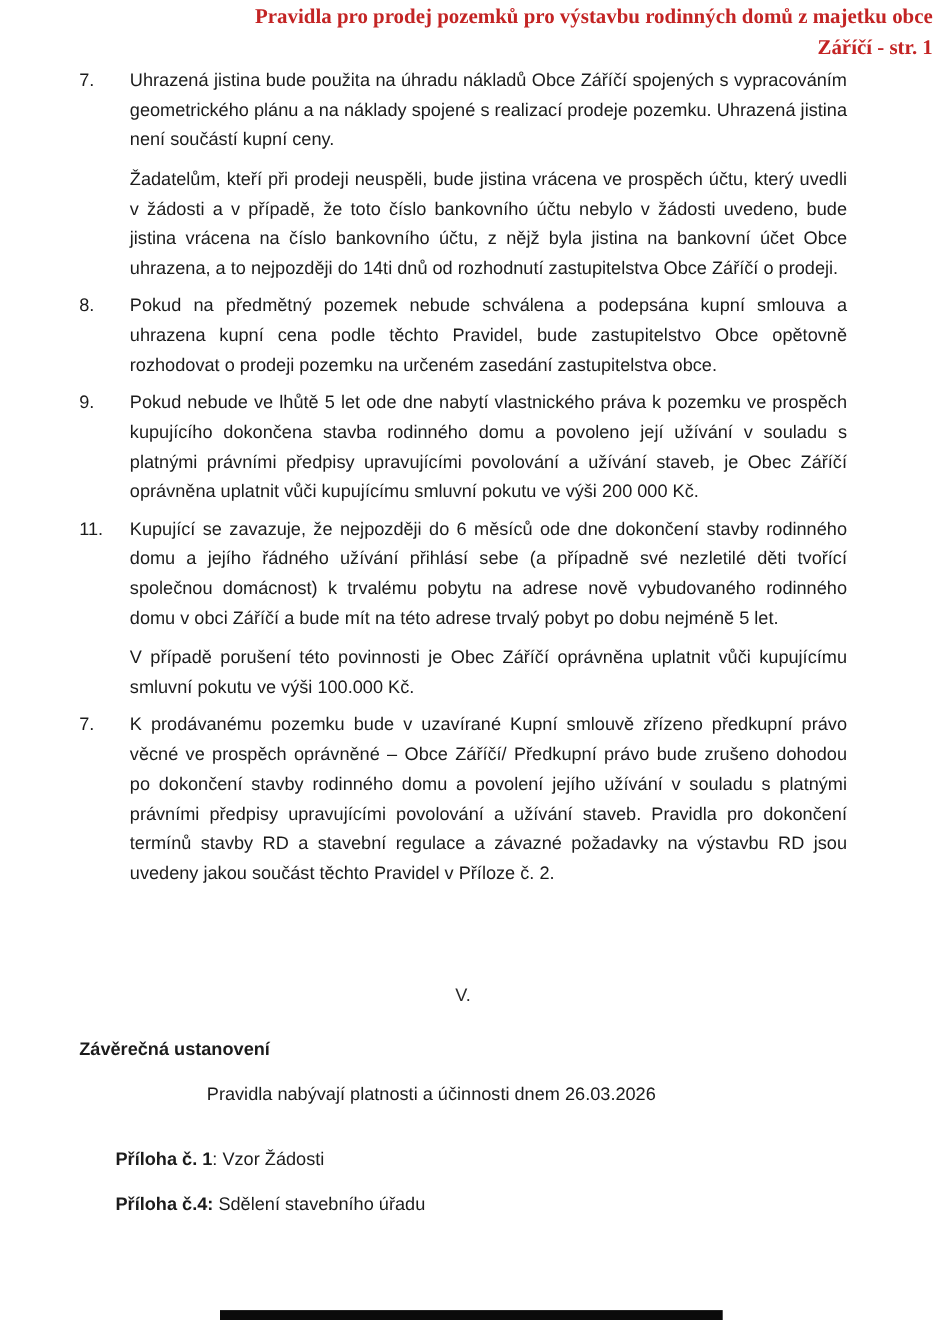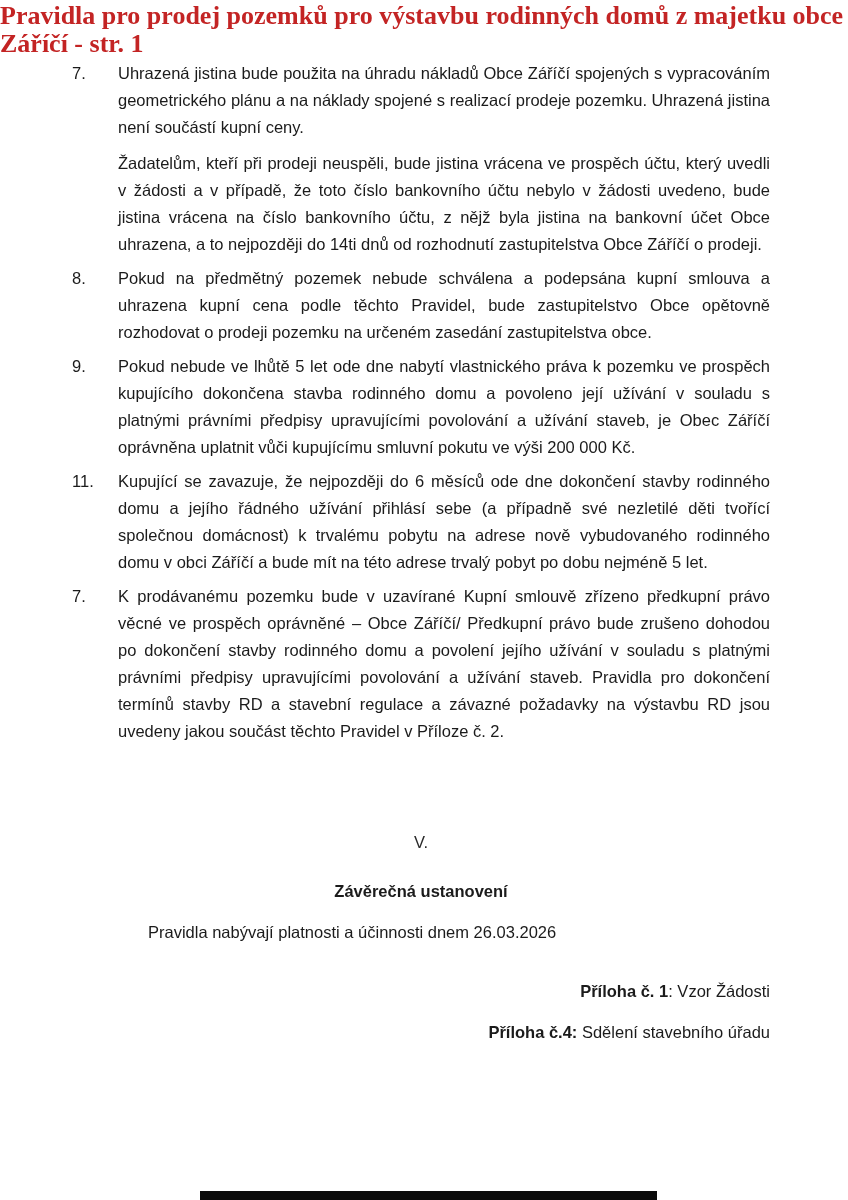--- a/index.html
+++ b/index.html
@@ -12,52 +12,51 @@
     font-family: "Liberation Sans", "DejaVu Sans", sans-serif;
     font-size: 16.5px;
     line-height: 27px;
     color: #1b1b1b;
   }
   .page { width: 848px; height: 1200px; position: relative; }
 
   
   .doc-title {
     padding-top: 2px;
-    text-align: left;
+    text-align: right;
     font-family: "Liberation Serif", "DejaVu Serif", serif;
     font-weight: 700;
-    font-size: 26px;
+    font-size: 19px;
     line-height: 28px;
     color: #c32424;
   }
 
   
   .doc-body { padding: 2px 78px 0 72px; }
   .numbered-item { display: flex; margin-bottom: 7px; }
   .numbered-item .num {
     flex: 0 0 28px;
     white-space: nowrap;
   }
   .numbered-item .item-text { flex: 1 1 auto; }
   .item-text p { text-align: justify; margin-left: 18px; }
   .item-text p.para-gap { margin-top: 9px; }
 
   
   .closing-section { margin-top: 84px; }
   .section-number { text-align: center; color: #2a2a2a; }
   .closing-heading {
     margin-top: 22px;
-    text-align: center;
     font-weight: 700;
   }
-  .effective-line { margin-top: 14px; margin-left: 76px; }
+  .effective-line { margin-top: 14px; margin-left: 116px; }
 
   
   .attachments { margin-top: 32px; padding: 0 78px 0 63px; }
-  .attachments p { margin-bottom: 14px; text-indent: 42px; text-align: right; }
+  .attachments p { margin-bottom: 14px; text-indent: 42px; }
   .att-label { font-weight: 700; }
 
   
   .bottom-bar {
     position: absolute;
     left: 200px;
     bottom: 0;
     width: 457px;
     height: 9px;
     background: #0b0b0b;
@@ -94,20 +93,21 @@
       <div class="num">9.</div>
       <div class="item-text">
         <p>Pokud nebude ve lhůtě 5 let ode dne nabytí vlastnického práva k pozemku ve prospěch kupujícího dokončena stavba rodinného domu a povoleno její užívání v souladu s platnými právními předpisy upravujícími povolování a užívání staveb, je Obec Záříčí oprávněna uplatnit vůči kupujícímu smluvní pokutu ve výši 200 000 Kč.</p>
       </div>
     </section>
 
     <section class="numbered-item">
       <div class="num">11.</div>
       <div class="item-text">
         <p>Kupující se zavazuje, že nejpozději do 6 měsíců ode dne dokončení stavby rodinného domu a jejího řádného užívání přihlásí sebe (a případně své nezletilé děti tvořící společnou domácnost) k trvalému pobytu na adrese nově vybudovaného rodinného domu v obci Záříčí a bude mít na této adrese trvalý pobyt po dobu nejméně 5 let.</p>
+        <p class="para-gap">V případě porušení této povinnosti je Obec Záříčí oprávněna uplatnit vůči kupujícímu smluvní pokutu ve výši 100.000 Kč.</p>
       </div>
     </section>
 
     <section class="numbered-item">
       <div class="num">7.</div>
       <div class="item-text">
         <p>K prodávanému pozemku bude v uzavírané Kupní smlouvě zřízeno předkupní právo věcné ve prospěch oprávněné – Obce Záříčí/ Předkupní právo bude zrušeno dohodou po dokončení stavby rodinného domu a povolení jejího užívání v souladu s platnými právními předpisy upravujícími povolování a užívání staveb. Pravidla pro dokončení termínů stavby RD a stavební regulace a závazné požadavky na výstavbu RD jsou uvedeny jakou součást těchto Pravidel v Příloze č. 2.</p>
       </div>
     </section>
 

